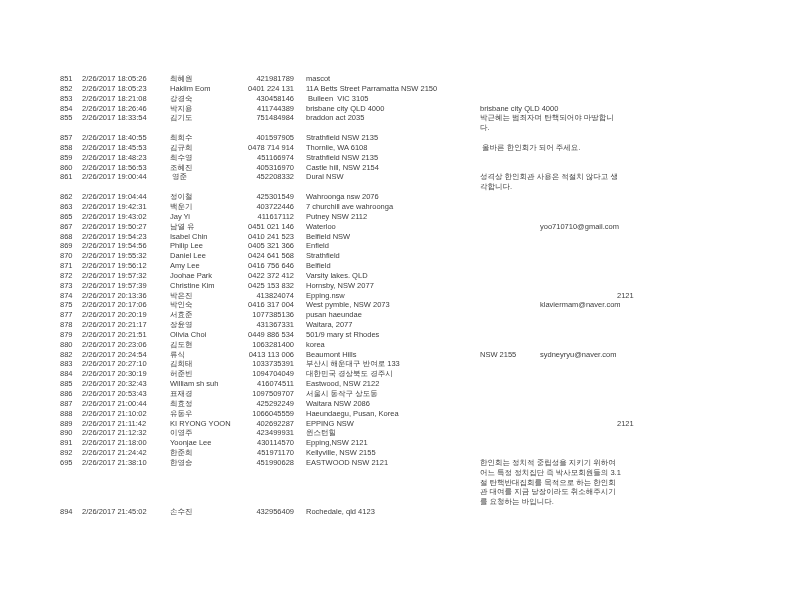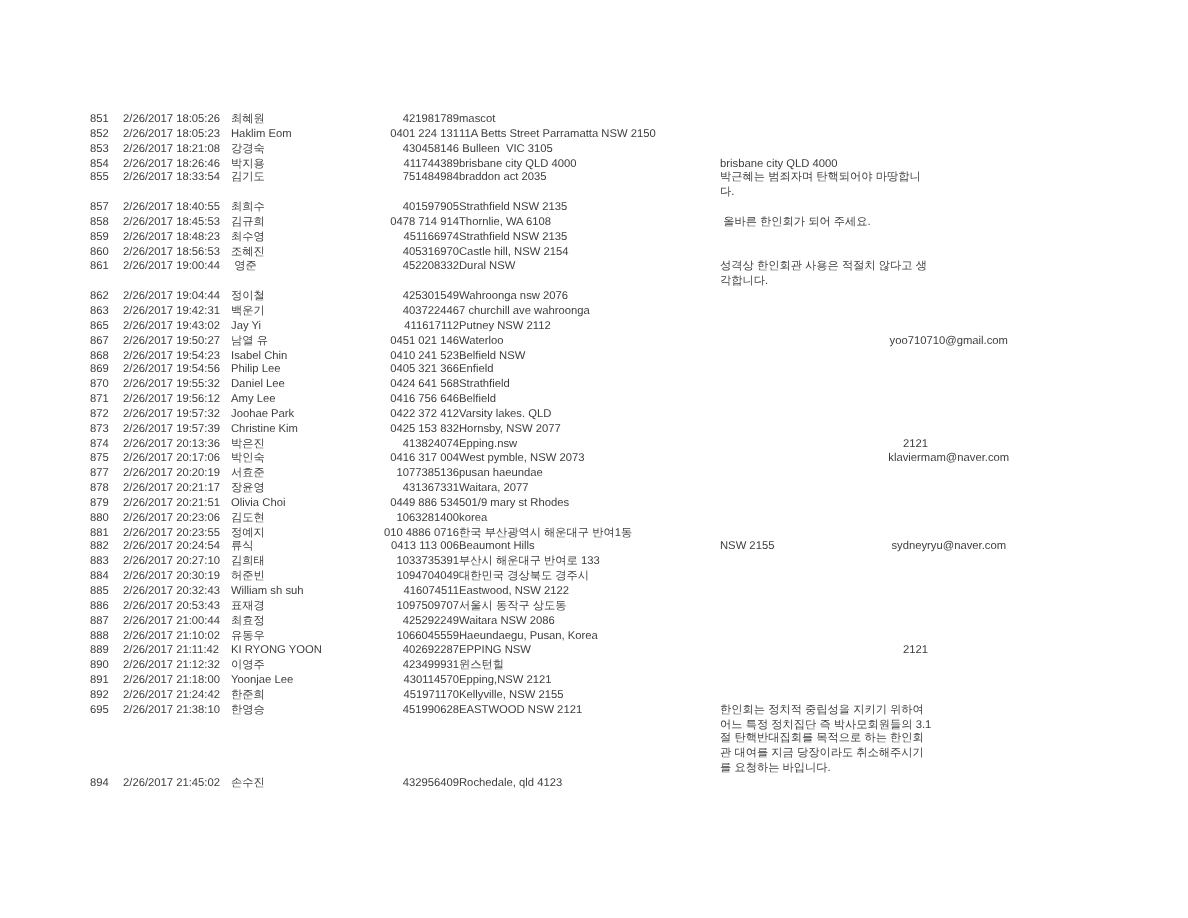--- a/index.html
+++ b/index.html
@@ -24,26 +24,26 @@
   .spacer { height: 9.85px; }
   .cell {
     position: absolute;
     top: 0;
     white-space: pre;
     line-height: 9.85px;
     overflow: visible;
   }
   .c-num   { left: 60px;  width: 20px; }
   .c-date  { left: 82px;  width: 86px; }
-  .c-name  { left: 154px; width: 86px; }
-  .c-phone { left: 232px; width: 74px; text-align: right; }
+  .c-name  { left: 170px; width: 86px; }
+  .c-phone { left: 220px; width: 74px; text-align: right; }
   .c-addr  { left: 306px; width: 172px; }
   .c-comm  { left: 480px; width: 172px; }
-  .c-code  { left: 602px; width: 40px; }
-  .c-email { left: 540px; width: 185px; text-align: center; }
+  .c-code  { left: 617px; width: 40px; }
+  .c-email { left: 540px; width: 185px; text-align: left; }
 </style>
 </head>
 <body>
 
 <div class="sheet">
   <div class="rows-container">
       <div class="row">
     <span class="cell c-num">851</span>
     <span class="cell c-date">2/26/2017 18:05:26</span>
     <span class="cell c-name">최혜원</span>
@@ -296,30 +296,20 @@
     <span class="cell c-comm"></span>
     <span class="cell c-code"></span>
     <span class="cell c-email"></span>
   </div>
       <div class="row">
     <span class="cell c-num">880</span>
     <span class="cell c-date">2/26/2017 20:23:06</span>
     <span class="cell c-name">김도현</span>
     <span class="cell c-phone">1063281400</span>
     <span class="cell c-addr">korea</span>
-    <span class="cell c-comm"></span>
-    <span class="cell c-code"></span>
-    <span class="cell c-email"></span>
-  </div>
-      <div class="row">
-    <span class="cell c-num">881</span>
-    <span class="cell c-date">2/26/2017 20:23:55</span>
-    <span class="cell c-name">정예지</span>
-    <span class="cell c-phone">010 4886 0716</span>
-    <span class="cell c-addr">한국 부산광역시 해운대구 반여1동</span>
     <span class="cell c-comm"></span>
     <span class="cell c-code"></span>
     <span class="cell c-email"></span>
   </div>
       <div class="row">
     <span class="cell c-num">882</span>
     <span class="cell c-date">2/26/2017 20:24:54</span>
     <span class="cell c-name">류식</span>
     <span class="cell c-phone">0413 113 006</span>
     <span class="cell c-addr">Beaumont Hills</span>

